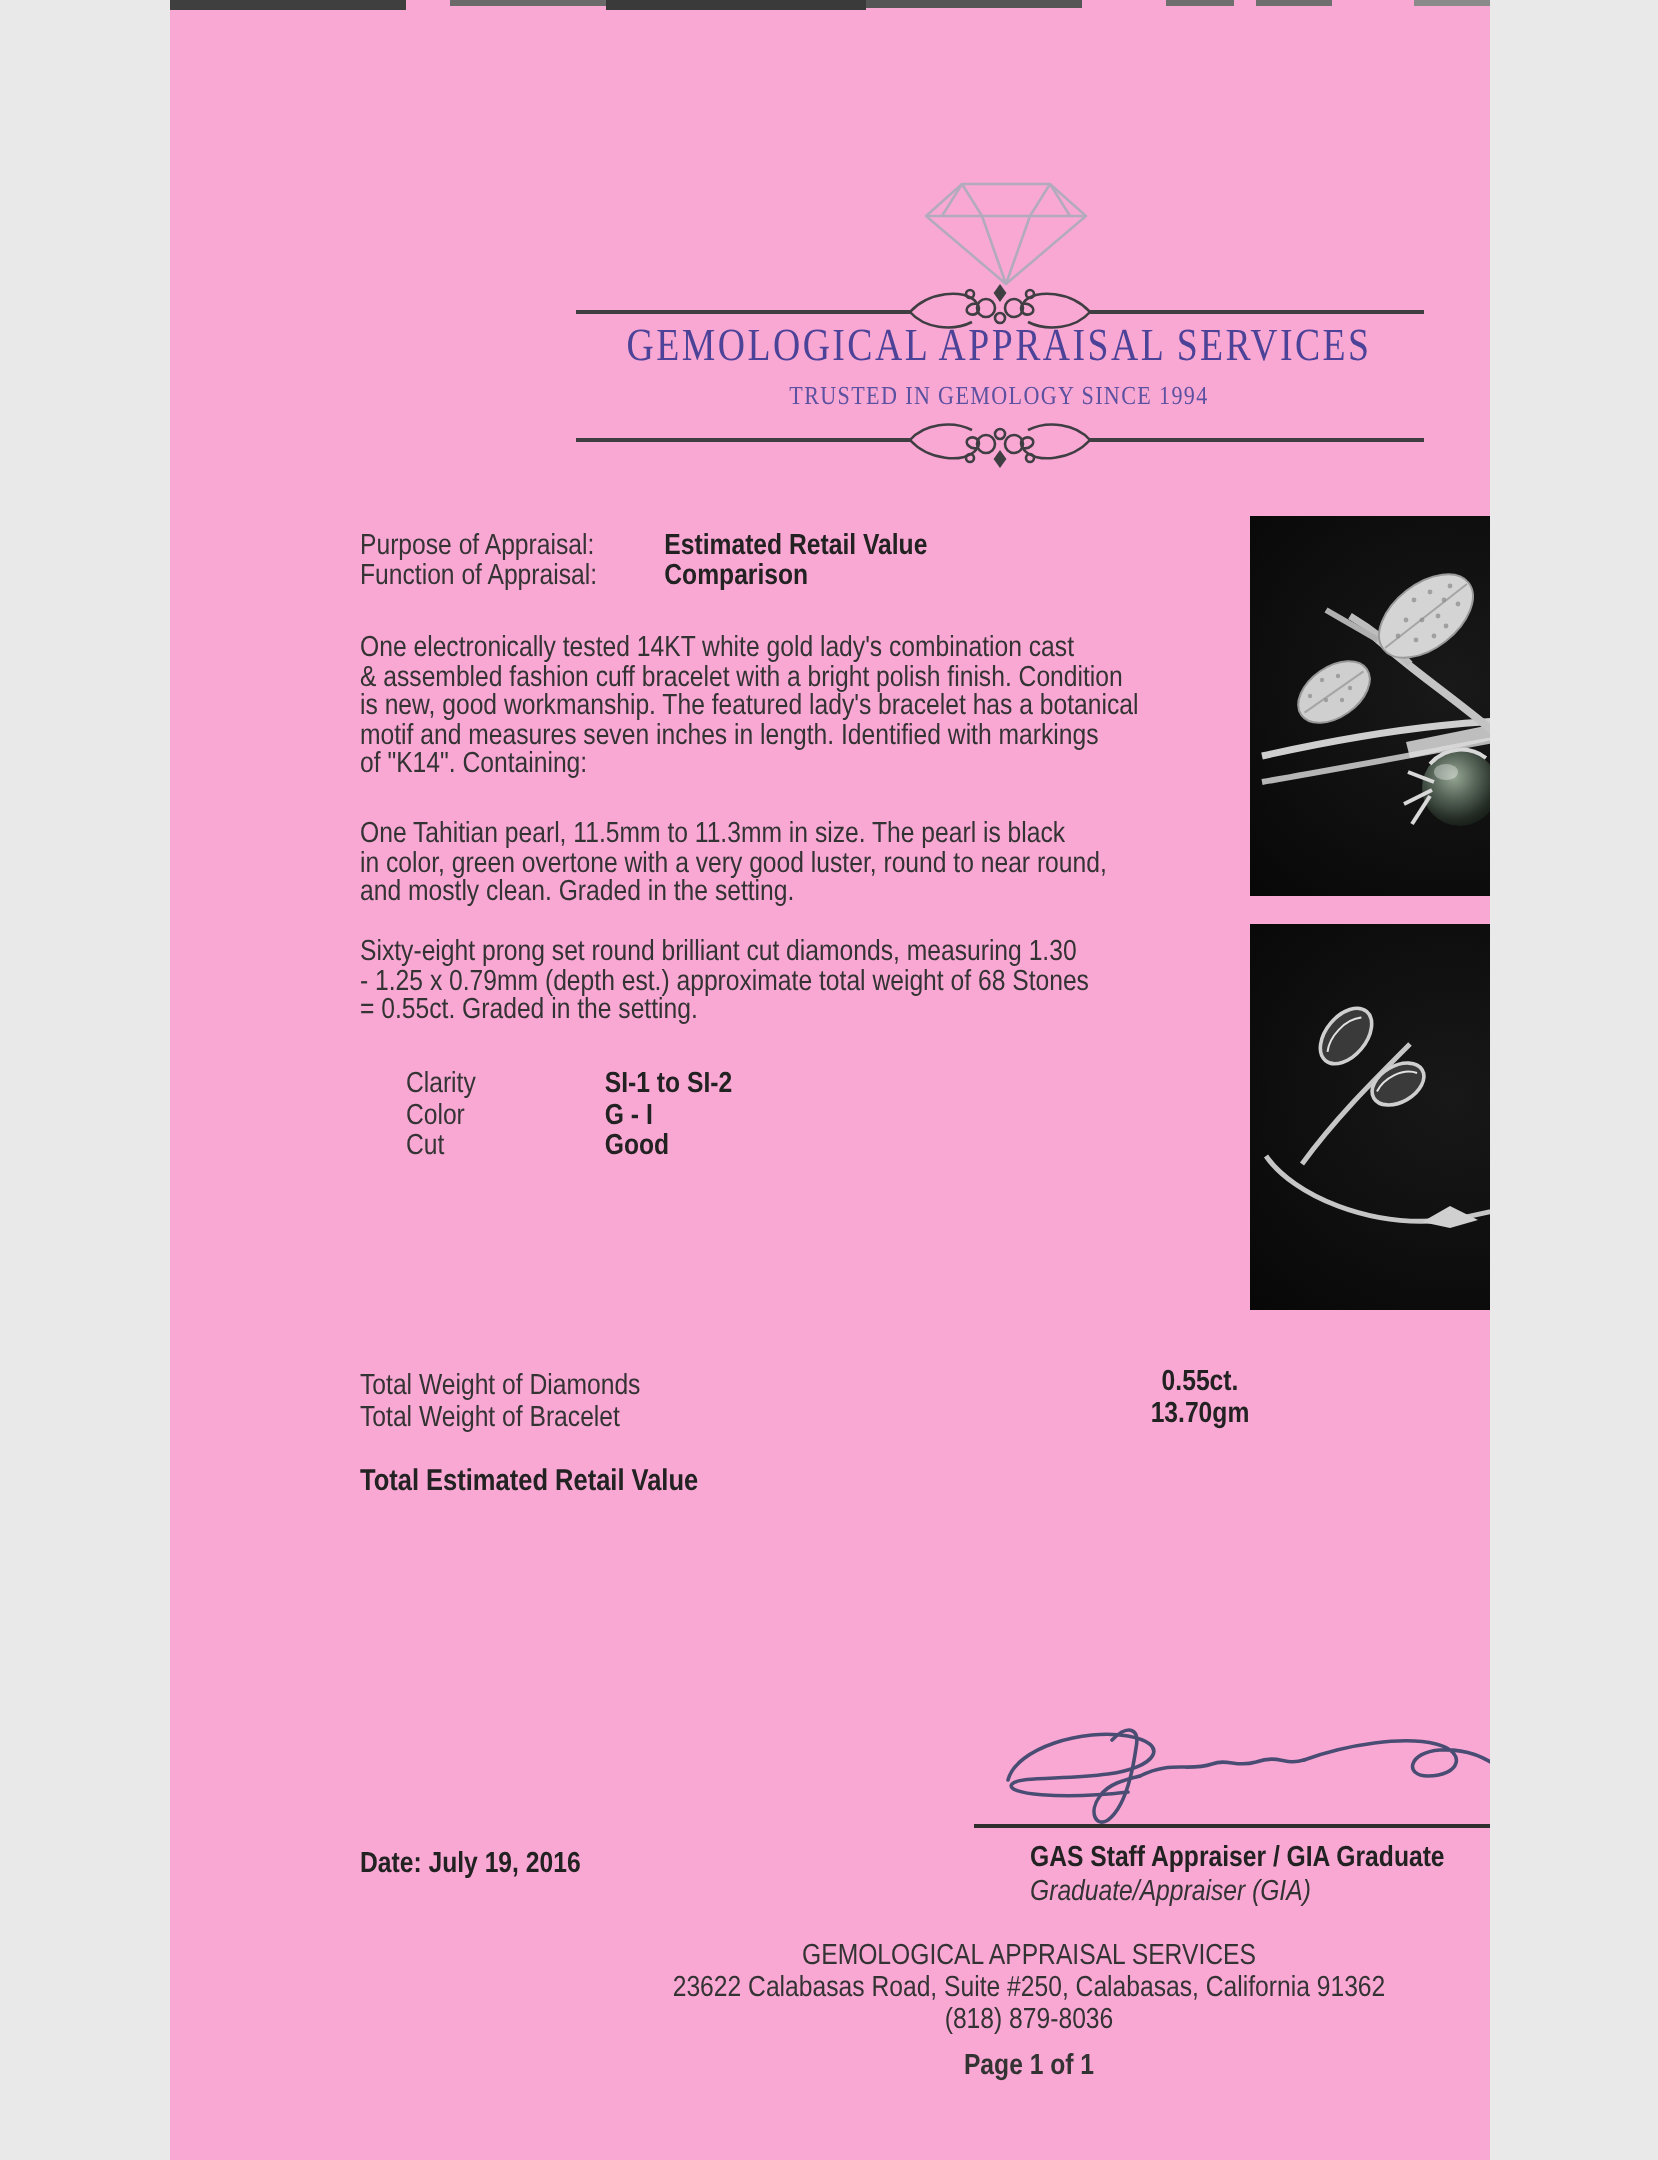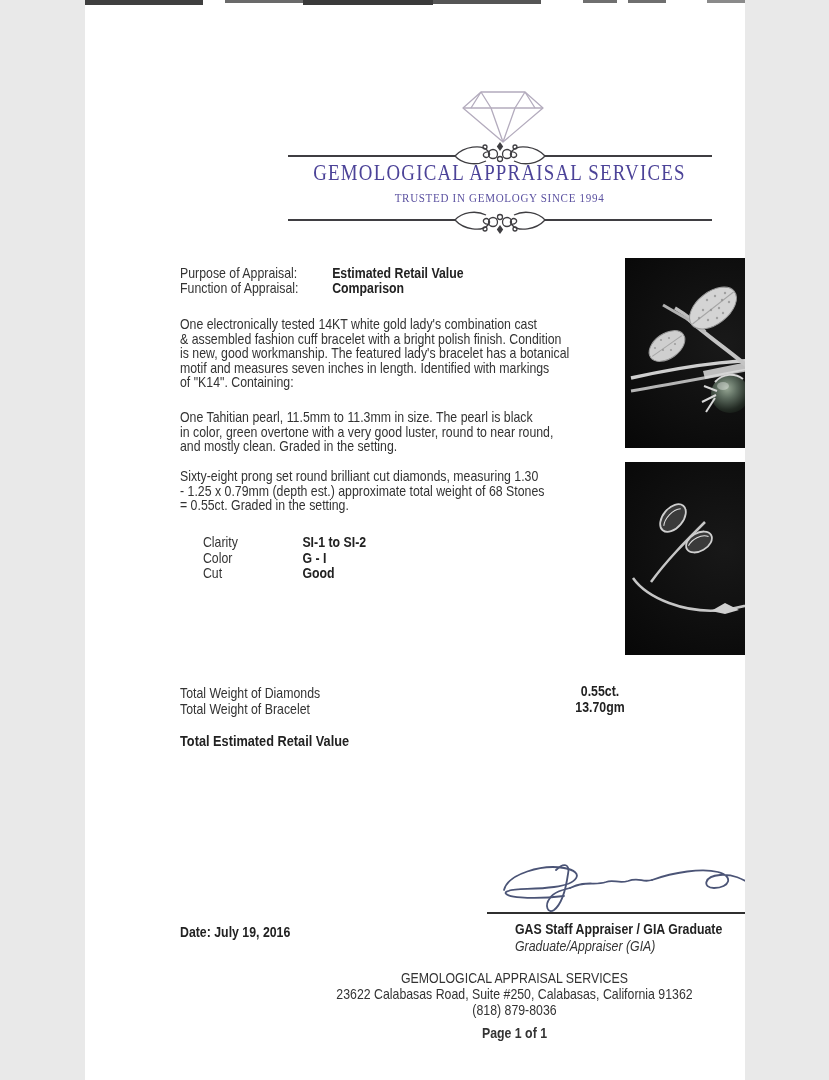--- a/index.html
+++ b/index.html
@@ -1,17 +1,17 @@
 <!DOCTYPE html>
 <html><head>
 <meta charset="utf-8">
 <style>
   html,body{margin:0;padding:0;background:#e9e9e9;}
   .page{
-    position:relative;width:660px;height:1080px;background:#ffffff;
+    position:relative;width:660px;height:1080px;background:#f9a8d4;
     font-family:"Liberation Sans",sans-serif;color:#343434;overflow:hidden;
     margin:0 auto;
   }
   .abs{position:absolute;}
   
   .sq{transform:scaleX(0.85);transform-origin:0 0;}
   .body-text{font-size:14.5px;line-height:14.5px;white-space:pre-line;color:#333;}
   .bold{font-weight:bold;color:#222;}
   .scan-dash{position:absolute;top:0;}
   

